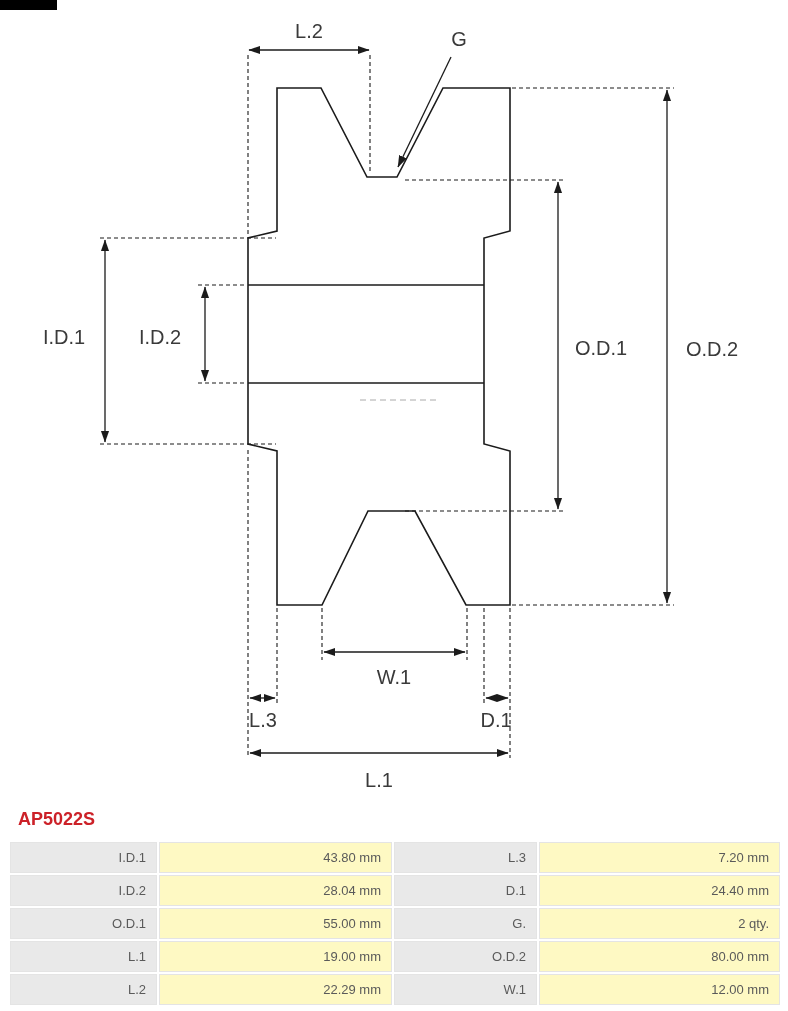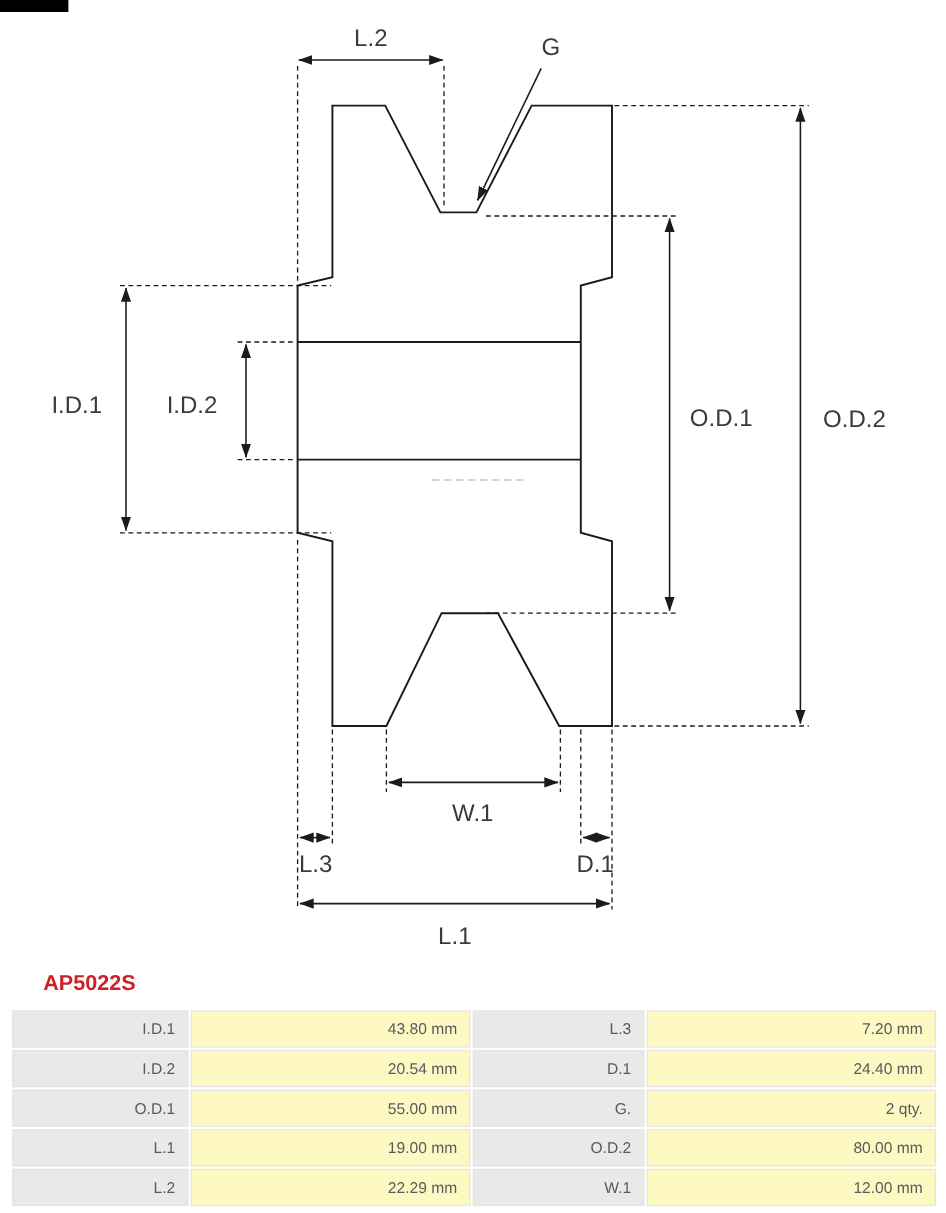--- a/index.html
+++ b/index.html
@@ -23,21 +23,21 @@
     font-family: "Liberation Sans", sans-serif;
     font-size: 20px;
     fill: #3a3a3a;
   }
   .outline { fill: none; stroke: #1b1b1b; stroke-width: 1.6; }
   .solid   { stroke: #1b1b1b; stroke-width: 1.6; }
   .dimline { stroke: #1b1b1b; stroke-width: 1.3; }
   .ext     { stroke: #1b1b1b; stroke-width: 1.1; stroke-dasharray: 4 3; }
   .hidden-ln { stroke: #aaaaaa; stroke-width: 1; stroke-dasharray: 6 4; }
   .part-number {
-    margin: 8px 0 10px 36px;
+    margin: 8px 0 10px 18px;
     font-size: 18px;
     line-height: 22px;
     font-weight: bold;
     color: #cc2128;
   }
   table.specs {
     border-collapse: separate;
     border-spacing: 2px;
     width: 772px;
     margin: 0 8px;
@@ -162,21 +162,21 @@
     </colgroup>
     <tbody>
       <tr>
         <td class="lbl">I.D.1</td>
         <td class="val">43.80 mm</td>
         <td class="lbl">L.3</td>
         <td class="val">7.20 mm</td>
       </tr>
       <tr>
         <td class="lbl">I.D.2</td>
-        <td class="val">20.54 mm</td>
+        <td class="val">28.04 mm</td>
         <td class="lbl">D.1</td>
         <td class="val">24.40 mm</td>
       </tr>
       <tr>
         <td class="lbl">O.D.1</td>
         <td class="val">55.00 mm</td>
         <td class="lbl">G.</td>
         <td class="val">2 qty.</td>
       </tr>
       <tr>

